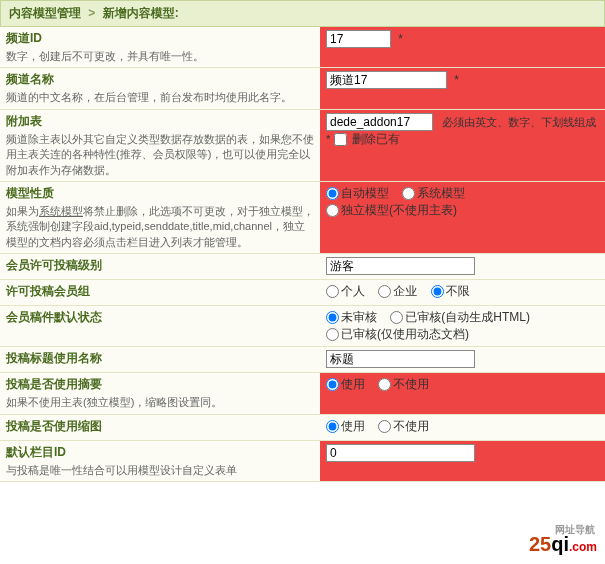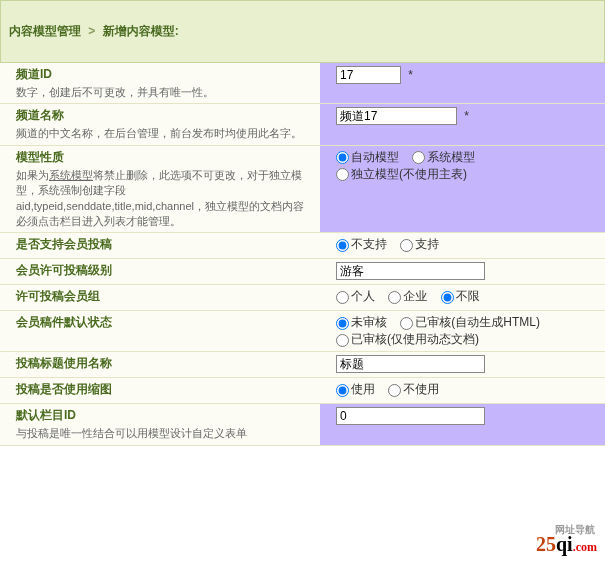--- a/index.html
+++ b/index.html
@@ -1,34 +1,34 @@
 <!DOCTYPE html>
 <html><head>
 <meta charset="utf-8">
 <style>
 *{box-sizing:border-box;margin:0;padding:0}
 body{font-family:"SimSun","宋体",Arial,sans-serif;font-size:12px;color:#333;background:#fff;width:605px}
-.header{background:#e8f0d0;border:1px solid #c5d49b;padding:22px 8px;font-weight:bold;color:#4a6b1f}
+.header{background:#e8f0d0;border:1px solid #c5d49b;padding:4px 8px;font-weight:bold;color:#4a6b1f}
 .header .sep{color:#8a9b5f;margin:0 4px}
 table{width:100%;border-collapse:collapse}
 tr{border-bottom:1px solid #e5e5c5}
-td{padding:3px 16px;vertical-align:top;background:#fcfcf5}
+td{padding:3px 6px;vertical-align:top;background:#fcfcf5}
 td.label{width:320px;background:#fcfcf5}
 td.label .title{font-weight:bold;color:#4a6b1f;display:block;margin-bottom:2px}
 td.label .desc{color:#666;font-size:11px;line-height:1.4}
-td.field{background:#c4b5fd}
+td.field{background:#ef4444}
 input[type=text]{border:1px solid #888;padding:1px 3px;font-size:12px;height:18px}
 input[type=radio],input[type=checkbox]{vertical-align:middle;margin-right:2px}
 .radio-group label{margin-right:10px;white-space:nowrap}
 .star{margin-left:4px}
 .note{margin-left:6px;font-size:11px}
 .section-row td{background:#fcfcf5}
 .section-row .title{font-weight:bold;color:#4a6b1f}
 u{text-decoration:underline}
-.watermark{position:fixed;right:8px;bottom:8px;font-family:Liberation Serif, serif;font-weight:bold;font-size:20px}
+.watermark{position:fixed;right:8px;bottom:8px;font-family:Liberation Sans, sans-serif;font-weight:bold;font-size:20px}
 .watermark .red{color:#c2410c}
 .watermark .q{color:#000}
 .watermark .com{color:#d00;font-size:12px}
 .watermark .sub{font-size:10px;color:#999;position:absolute;right:2px;top:-10px}
 </style>
 </head>
 <body>
 
 <div class="header">
   <span>内容模型管理</span>
@@ -53,36 +53,39 @@
     <span class="title">频道名称</span>
     <span class="desc">频道的中文名称，在后台管理，前台发布时均使用此名字。</span>
   </td>
   <td class="field">
     <input type="text" size="14" value="频道17" style="">
     <span class="star">*</span>
   </td>
 </tr>
 <tr>
   <td class="label">
+    <span class="title">附加表</span>
+    <span class="desc">频道除主表以外其它自定义类型数据存放数据的表，如果您不使用主表关连的各种特性(推荐、会员权限等)，也可以使用完全以附加表作为存储数据。</span>
+  </td>
+  <td class="field">
+    <input type="text" size="12" value="dede_addon17" style="">
+    <span class="note">必须由英文、数字、下划线组成 *</span>
+    <input type="checkbox" style="">
+    <span>删除已有</span>
+  </td>
+</tr>
+<tr>
+  <td class="label">
     <span class="title">模型性质</span>
     <span class="desc"><span>如果为</span><u>系统模型</u><span>将禁止删除，此选项不可更改，对于独立模型，系统强制创建字段aid,typeid,senddate,title,mid,channel，独立模型的文档内容必须点击栏目进入列表才能管理。</span></span>
   </td>
   <td class="field radio-group">
     <label><input type="radio" name="mt" checked="" style=""><span>自动模型</span></label>
     <label><input type="radio" name="mt" style=""><span>系统模型</span></label>
     <label><input type="radio" name="mt" style=""><span>独立模型(不使用主表)</span></label>
-  </td>
-</tr>
-<tr class="section-row">
-  <td class="label">
-          <span class="title">是否支持会员投稿</span>
-        </td>
-  <td class="field radio-group">
-    <label><input type="radio" name="mp" checked="" style=""><span>不支持</span></label>
-    <label><input type="radio" name="mp" style=""><span>支持</span></label>
   </td>
 </tr>
 <tr class="section-row">
   <td class="label">
           <span class="title">会员许可投稿级别</span>
         </td>
   <td class="field"><input type="text" size="18" value="游客" style=""></td>
 </tr>
 <tr class="section-row">
   <td class="label">
@@ -103,20 +106,30 @@
     <label><input type="radio" name="ds" style=""><span>已审核(自动生成HTML)</span></label>
     <label><input type="radio" name="ds" style=""><span>已审核(仅使用动态文档)</span></label>
   </td>
 </tr>
 <tr class="section-row">
   <td class="label">
           <span class="title">投稿标题使用名称</span>
         </td>
   <td class="field"><input type="text" size="18" value="标题" style=""></td>
 </tr>
+<tr>
+  <td class="label">
+    <span class="title">投稿是否使用摘要</span>
+    <span class="desc">如果不使用主表(独立模型)，缩略图设置同。</span>
+  </td>
+  <td class="field radio-group">
+    <label><input type="radio" name="us" checked="" style=""><span>使用</span></label>
+    <label><input type="radio" name="us" style=""><span>不使用</span></label>
+  </td>
+</tr>
 <tr class="section-row">
   <td class="label">
           <span class="title">投稿是否使用缩图</span>
         </td>
   <td class="field radio-group">
     <label><input type="radio" name="ut" checked="" style=""><span>使用</span></label>
     <label><input type="radio" name="ut" style=""><span>不使用</span></label>
   </td>
 </tr>
 <tr>

